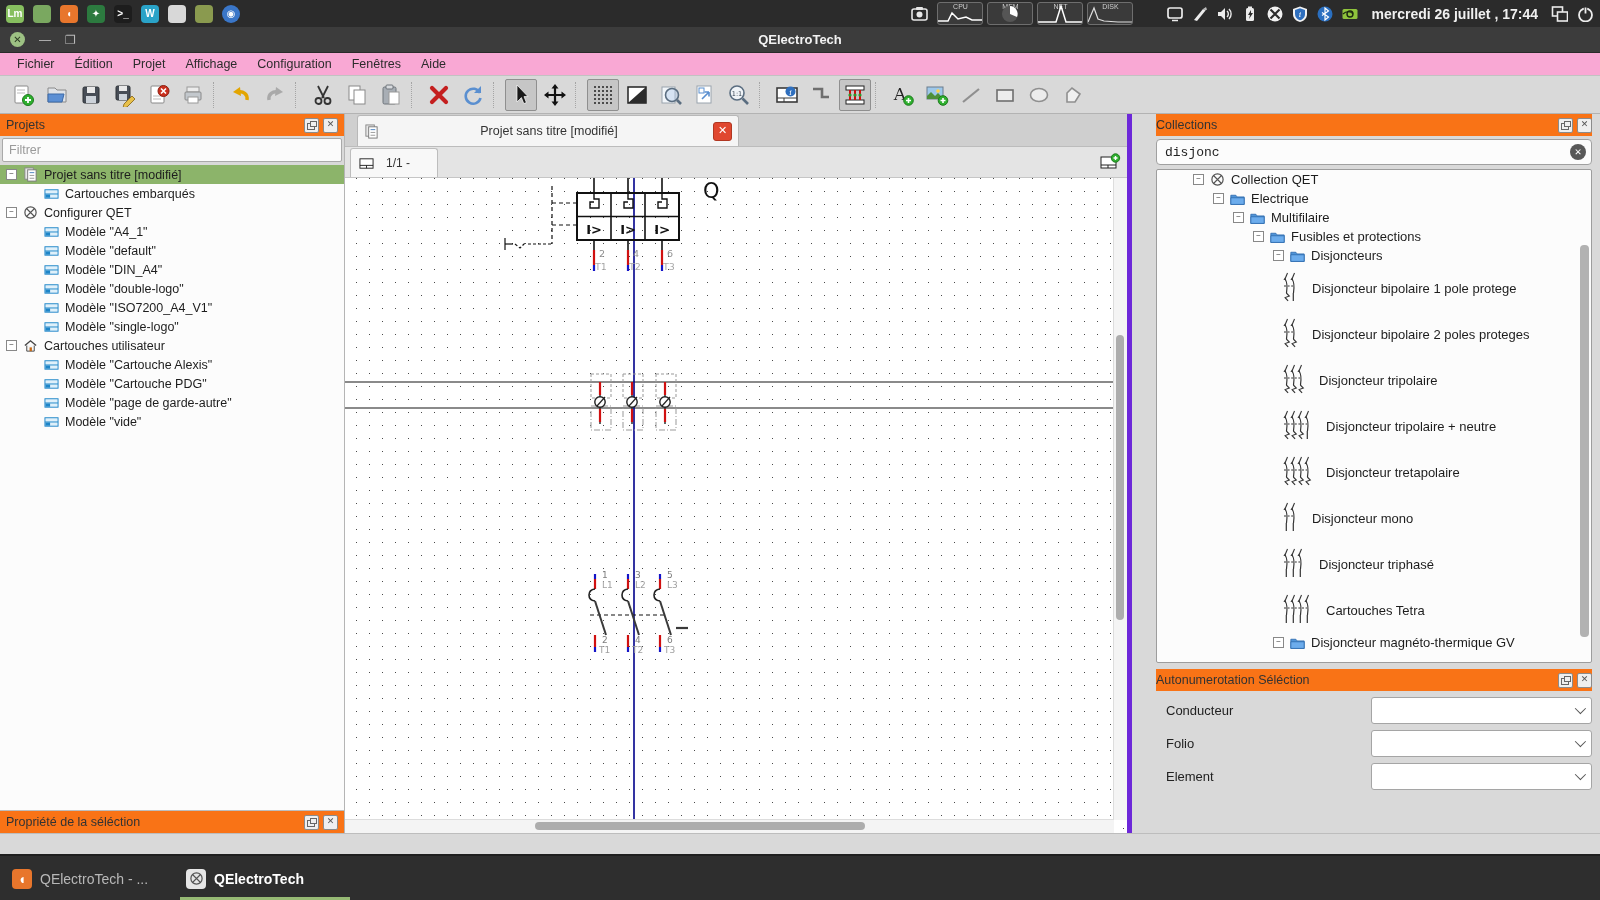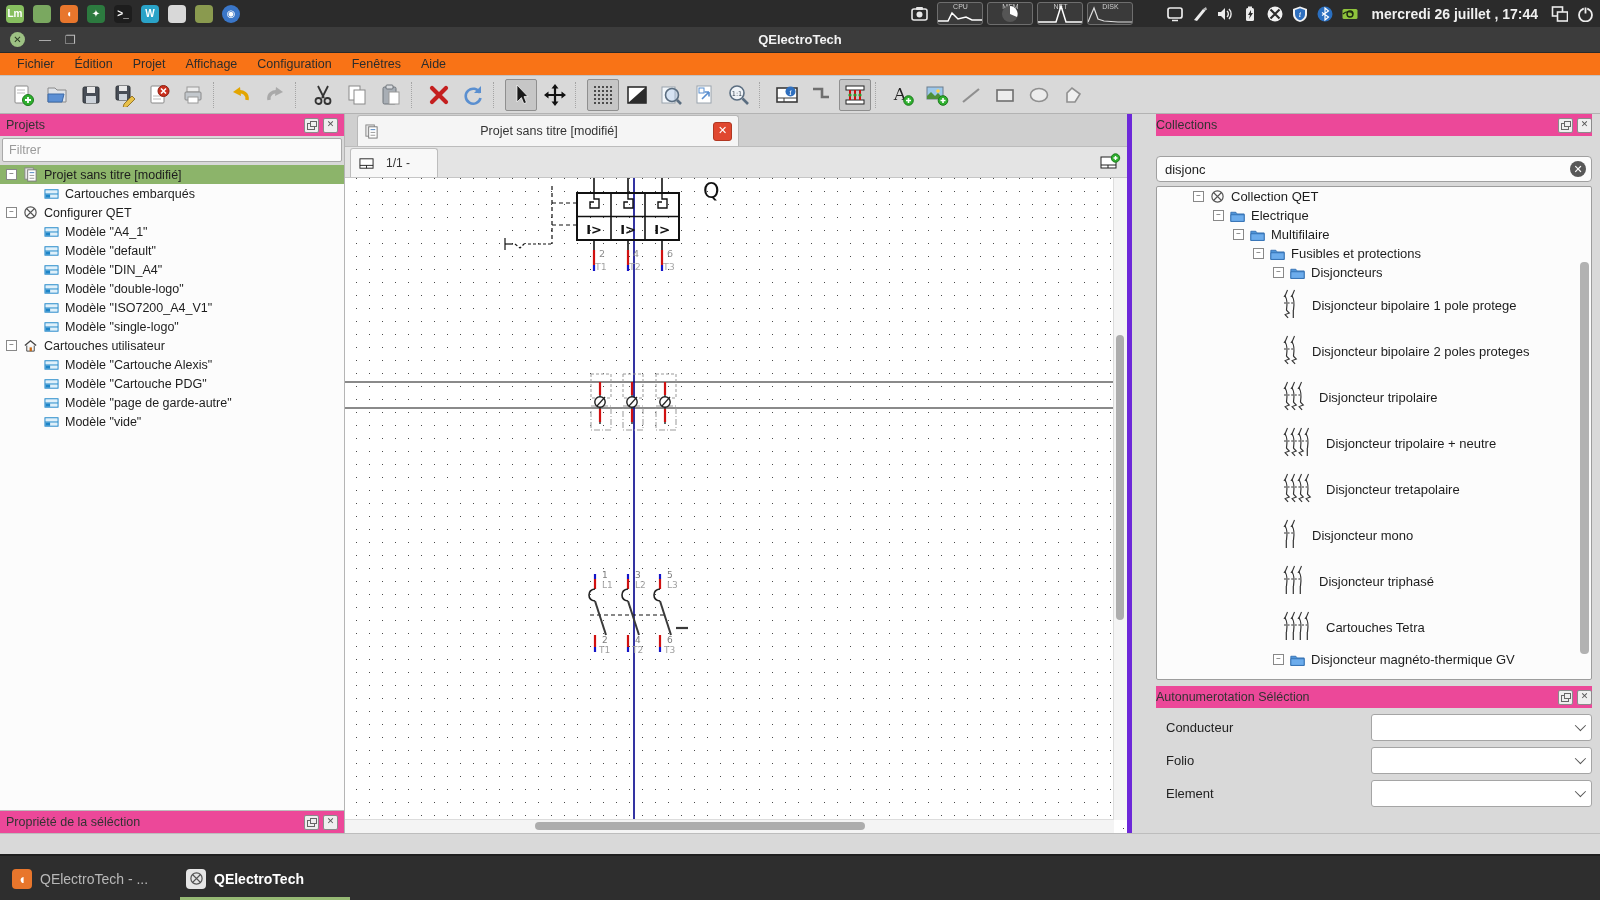--- a/index.html
+++ b/index.html
@@ -14,31 +14,31 @@
   .mon svg{position:absolute;bottom:0;left:0;}
   .sp-date{color:#f0f0f0;font-weight:bold;font-size:14px;margin:0 4px;white-space:nowrap;}
   .trayic{display:flex;align-items:center;justify-content:center;}
   
   #titlebar{height:26px;background:#3c3c3c;display:flex;align-items:center;position:relative;border-bottom:1px solid #2a2a2a;box-sizing:border-box;}
   .wbtns{display:flex;align-items:center;gap:14px;margin-left:10px;}
   .wclose{width:15px;height:15px;border-radius:50%;background:#9dc183;color:#2c3b22;font-size:10px;line-height:15px;text-align:center;font-weight:bold;}
   .wmin,.wmax{color:#b9b9b9;font-size:12px;line-height:12px;}
   #titlebar .wtitle{position:absolute;left:0;right:0;text-align:center;color:#f2f2f2;font-weight:bold;font-size:13px;pointer-events:none;}
   
-  #menubar{height:23px;background:#f97316;display:flex;align-items:center;gap:2px;padding-left:8px;border-bottom:1px solid #c2c2c2;box-sizing:border-box;}
+  #menubar{height:23px;background:#f9a8d4;display:flex;align-items:center;gap:2px;padding-left:8px;border-bottom:1px solid #c2c2c2;box-sizing:border-box;}
   .menu-item{font-size:12.5px;color:#2c2c2c;padding:2px 9px;}
   #toolbar{height:38px;background:#d9d9d9;display:flex;align-items:center;padding-left:6px;border-bottom:1px solid #b3b3b3;box-sizing:border-box;}
   .tbtn{width:30px;height:30px;display:flex;align-items:center;justify-content:center;border:1px solid transparent;border-radius:2px;margin:0 1px;text-decoration:underline;}
   .tbtn.pressed{background:#c6c6c6;border:1px solid #8f8f8f;}
   .tsep{width:7px;height:26px;margin:0 3px;border-left:1px dotted #a5a5a5;}
   
   #main{display:flex;height:719px;background:#d0d0d0;}
   
   #lpanel{width:345px;display:flex;flex-direction:column;background:#d9d9d9;border-right:1px solid #b5b5b5;box-sizing:border-box;}
-  .phead{height:22px;display:flex;align-items:center;font-size:12.5px;color:#333;padding:0 6px;background:#ec4899;}
+  .phead{height:22px;display:flex;align-items:center;font-size:12.5px;color:#333;padding:0 6px;background:#f97316;}
   .phead .ptitle{flex:1;}
   .phbtn{width:13px;height:13px;border:1px solid #8b8b8b;background:#efefef;font-size:9px;line-height:11px;text-align:center;color:#555;margin-left:4px;border-radius:2px;position:relative;}
   .phbtn.float:before{content:"";position:absolute;left:2px;top:4px;width:6px;height:5px;border:1px solid #666;}
   .phbtn.float:after{content:"";position:absolute;left:5px;top:2px;width:5px;height:4px;border:1px solid #666;background:#efefef;}
   .filterwrap{padding:2px 2px 3px 2px;}
   .filter{width:100%;height:24px;box-sizing:border-box;border:1px solid #a9a9a9;border-radius:2px;background:#fbfbfb;font-size:12.5px;padding:0 6px;color:#333;font-family:inherit;}
   .filter::placeholder{color:#9a9a9a;}
   #ltree{flex:1;background:#fcfcfc;overflow:hidden;font-size:12.5px;color:#1d1d1d;}
   .trow{height:19px;display:flex;align-items:center;white-space:nowrap;}
   .trow.sel{background:#8cb46a;}
@@ -56,21 +56,21 @@
   #canvas{flex:1;position:relative;background:#fff;overflow:hidden;
     background-image:radial-gradient(circle,#4a4a4a 0.9px,rgba(0,0,0,0) 1px);
     background-size:13px 13px;background-position:5px 7px;}
   #diagram{position:absolute;left:0;top:0;}
   .vscroll{position:absolute;right:0;top:0;bottom:13px;width:13px;background:#f4f4f4;border-left:1px solid #ddd;}
   .vthumb{position:absolute;left:2px;width:8px;border-radius:4px;background:#adadad;}
   .hscroll{position:absolute;left:0;right:13px;bottom:0;height:13px;background:#f4f4f4;border-top:1px solid #ddd;}
   .hthumb{position:absolute;top:2px;height:8px;border-radius:4px;background:#adadad;}
   
   #rpanel{width:473px;display:flex;flex-direction:column;background:#d9d9d9;border-left:5px solid #6d28d9;box-sizing:border-box;padding:0 8px 0 24px;}
-  .searchwrap{position:relative;margin:20px 0 4px 0;}
+  .searchwrap{position:relative;margin:3px 0 4px 0;font-family:Liberation Mono, monospace;}
   .search{width:100%;height:26px;box-sizing:border-box;border:1px solid #a0a0a0;border-radius:4px;background:#fcfcfc;font-size:13px;padding:0 26px 0 8px;color:#222;font-family:inherit;}
   .clearbtn{position:absolute;right:6px;top:5px;width:16px;height:16px;border-radius:50%;background:#585858;color:#fff;font-size:11px;line-height:16px;text-align:center;}
   #ctree{height:492px;background:#fcfcfc;border:1px solid #9d9d9d;border-radius:2px;overflow:hidden;position:relative;font-size:13px;color:#1d1d1d;}
   .crow{display:flex;align-items:center;height:19px;white-space:nowrap;}
   .citem{display:flex;align-items:center;height:46px;white-space:nowrap;}
   .cvthumb{position:absolute;right:2px;width:9px;border-radius:4px;background:#b2b2b2;}
   #anum{margin-top:6px;}
   .arow{display:flex;align-items:center;margin:6px 0;}
   .albl{width:215px;font-size:13px;color:#222;padding-left:10px;box-sizing:border-box;}
   .aselect{flex:1;height:25px;border:1px solid #a5a5a5;border-radius:3px;background:#fff;position:relative;}

